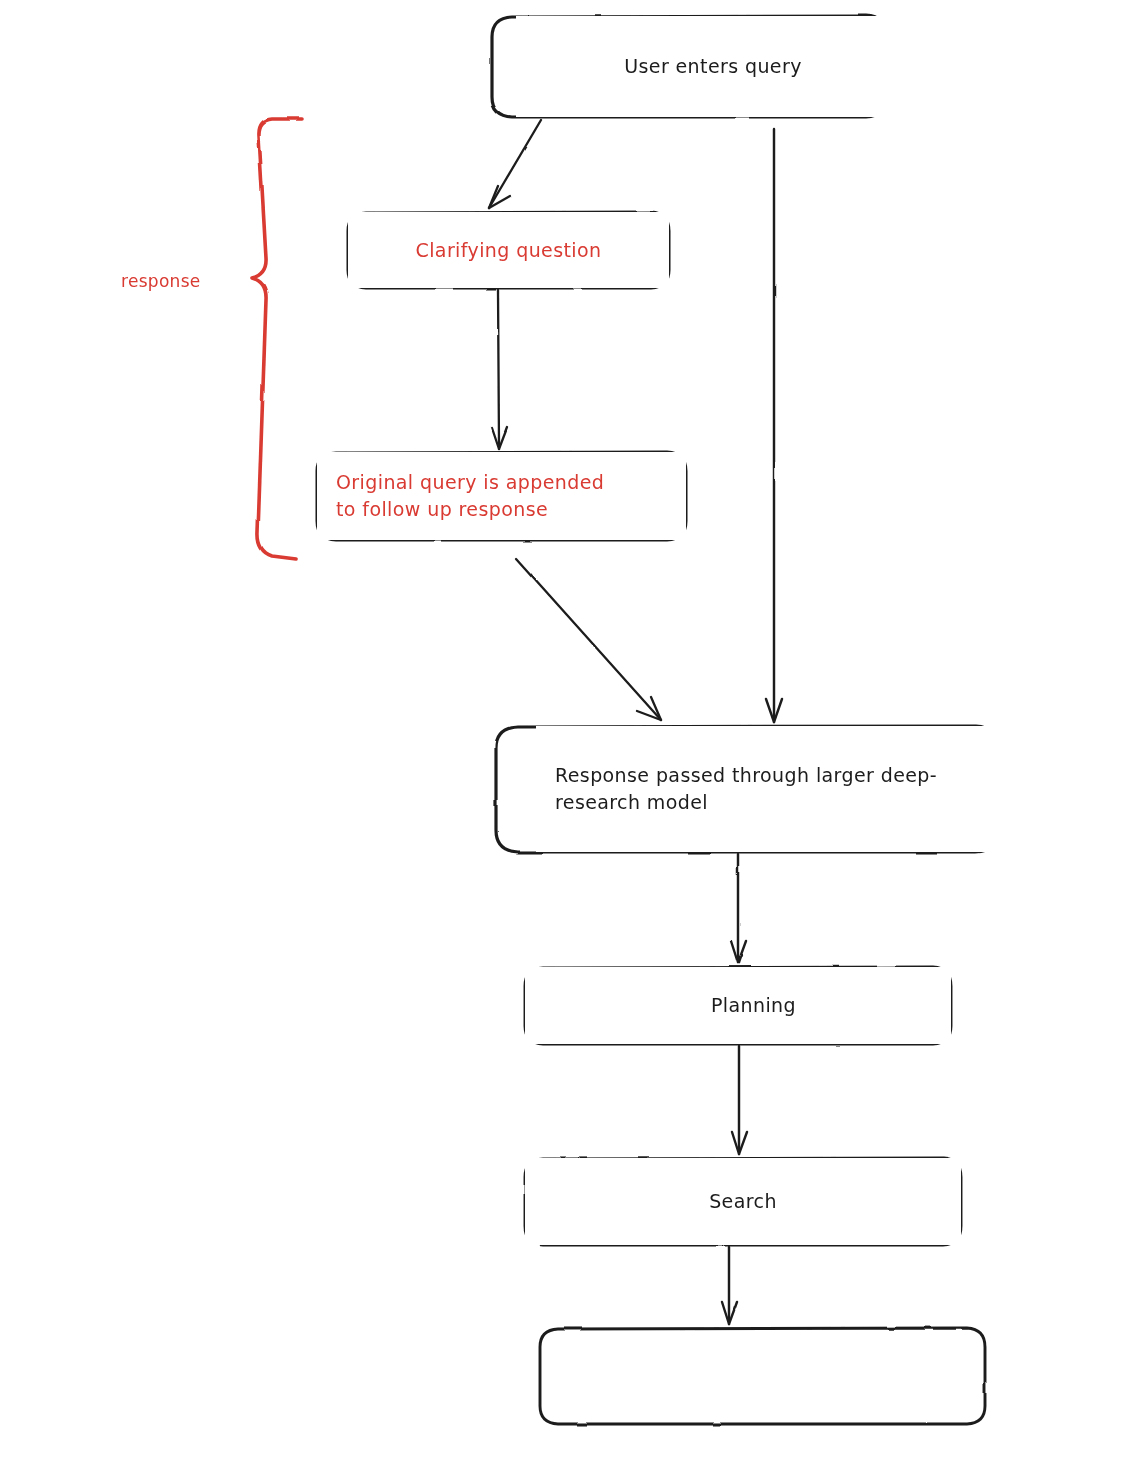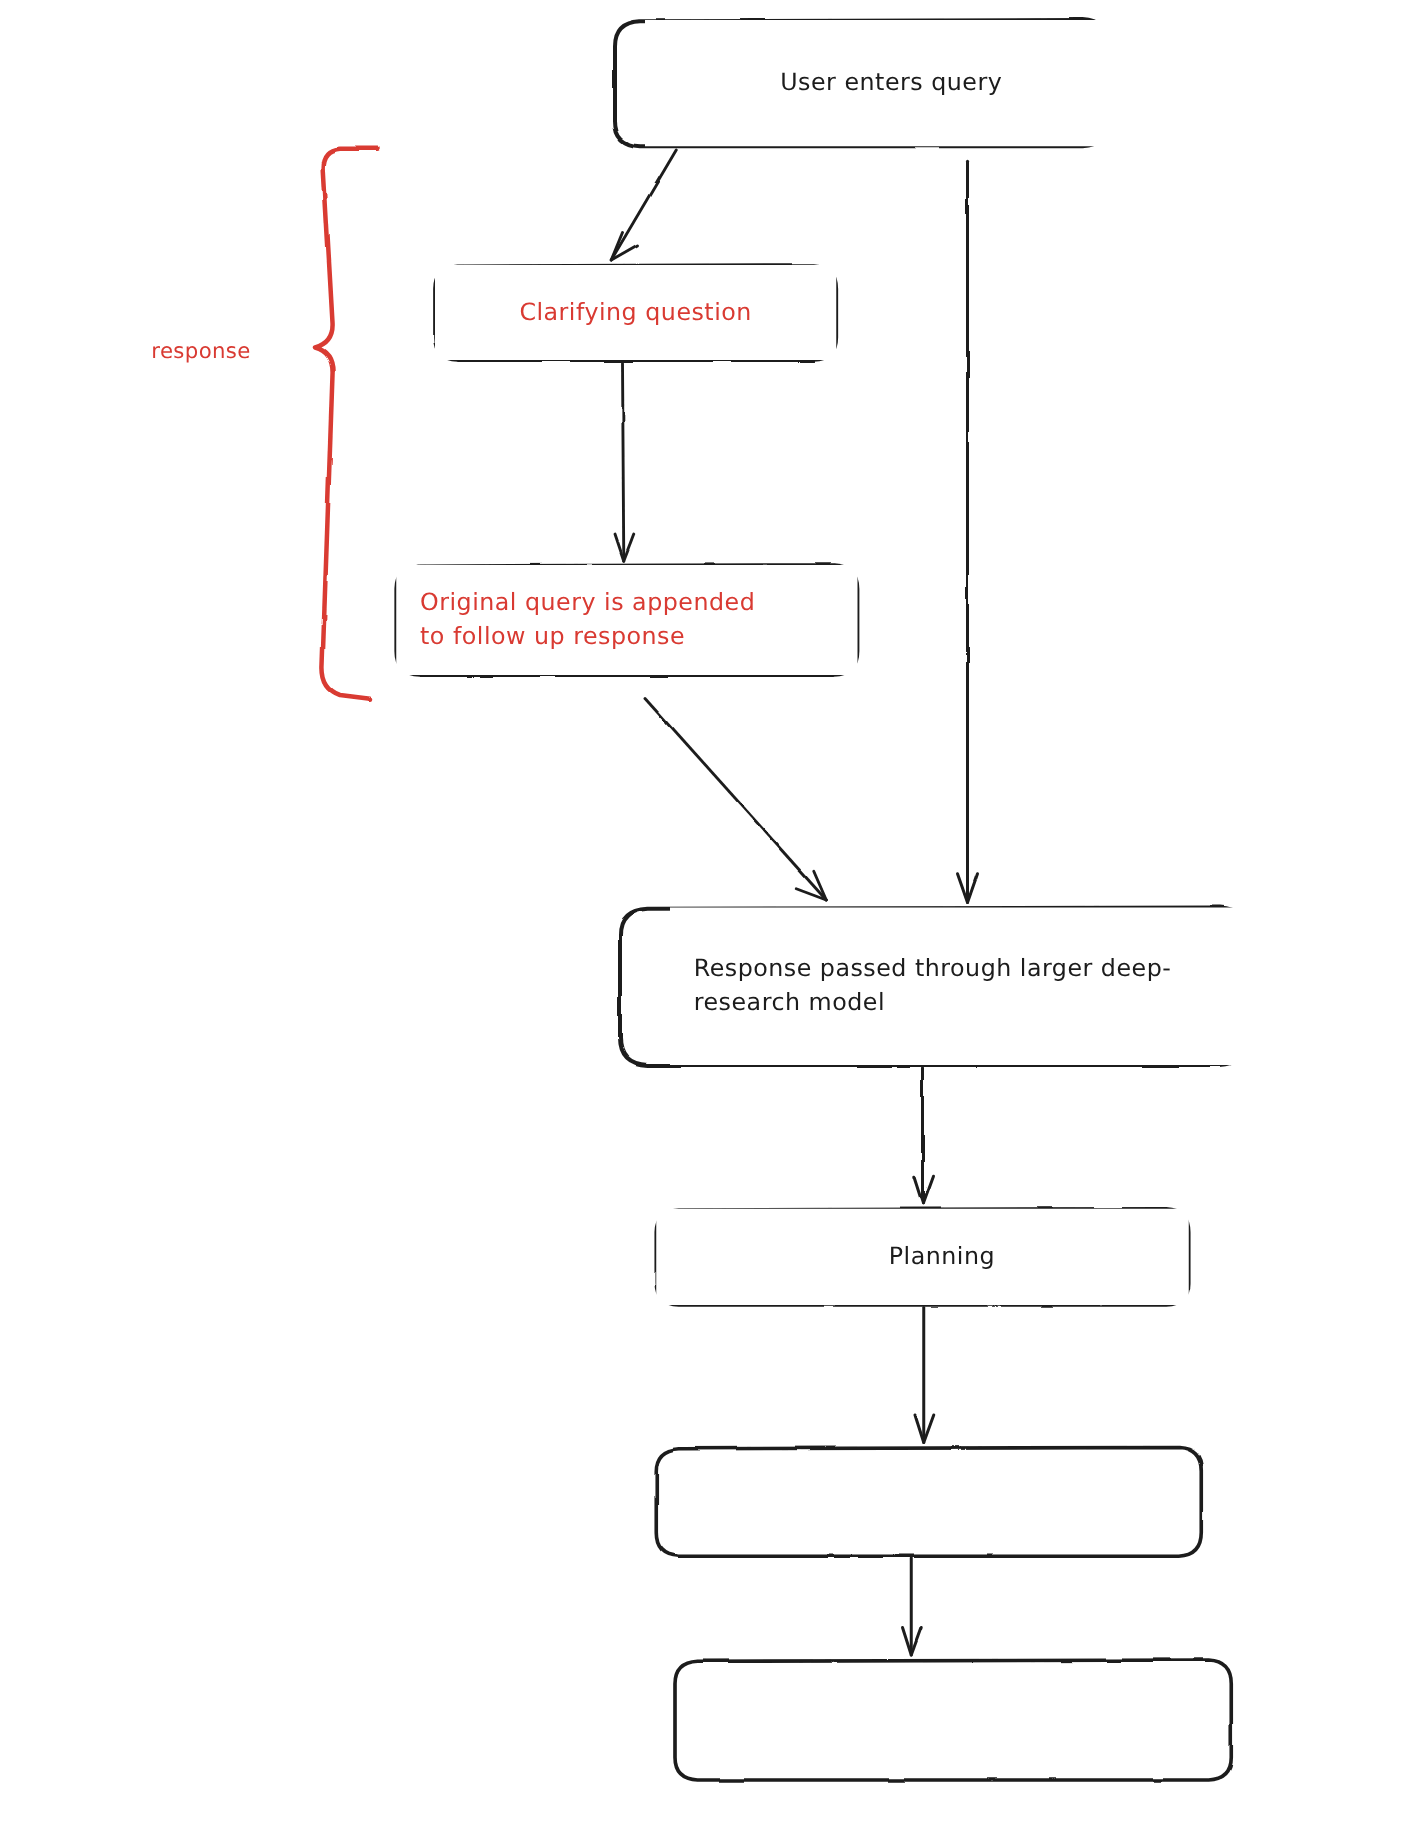--- a/index.html
+++ b/index.html
@@ -167,17 +167,20 @@
 
   <div class="node left" style="left:496px; top:726px; width:501px; height:126px;margin-left:40px;">
     <span class="node-label ink-black">Response passed through larger deep-
 research model</span>
   </div>
 
   <div class="node center" style="left:525px; top:967px; width:426px; height:77px;padding-left:31px;">
     <span class="node-label ink-black">Planning</span>
   </div>
 
+  <div class="node center" style="left:525px; top:1158px; width:436px; height:87px;">
+    <span class="node-label ink-black">Search</span>
+  </div>
 
 
   <span class="brace-label" style="left:121px; top:271px;">response</span>
 
 </div>
 
 </body></html>

